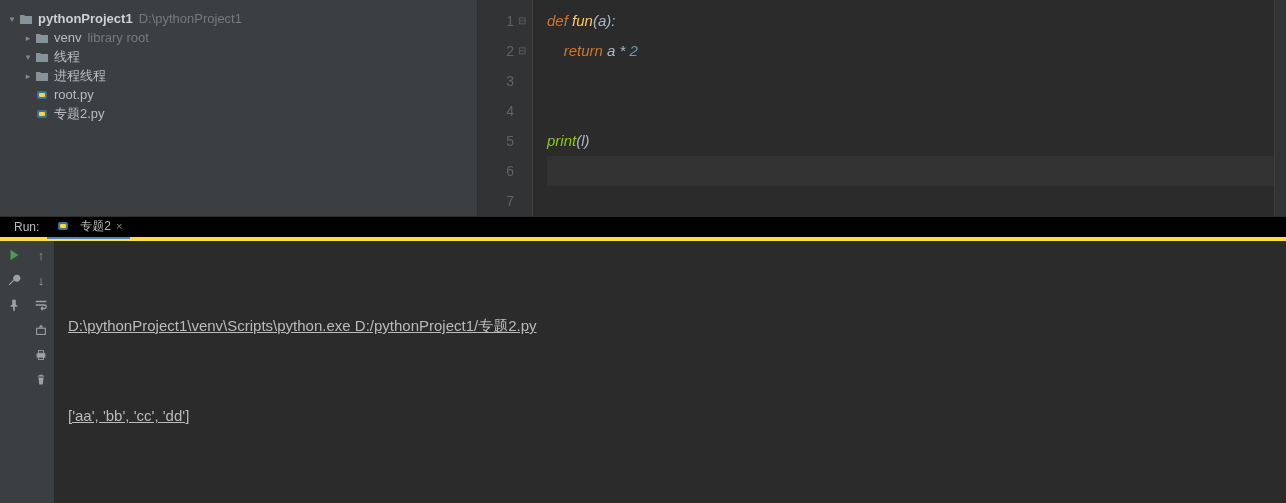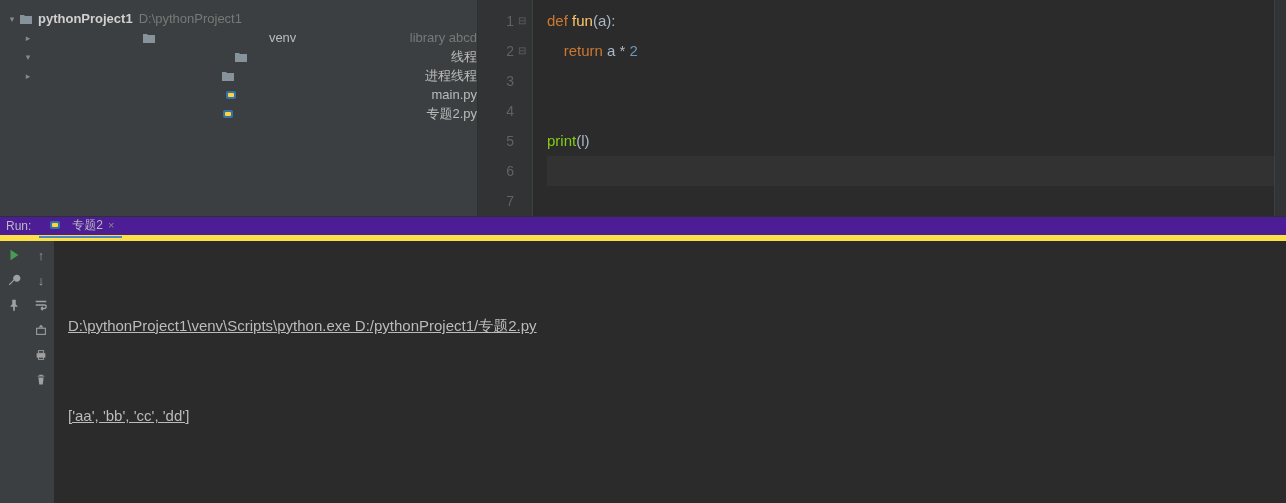--- a/index.html
+++ b/index.html
@@ -14,38 +14,38 @@
 .arrow.none { visibility: hidden; }
 .ticon { width: 16px; height: 16px; margin-right: 4px; display: inline-flex; align-items: center; justify-content: center; }
 .folder { color: #87939a; }
 .folder svg { width: 14px; height: 12px; }
 .pyfile svg { width: 14px; height: 14px; }
 .lib svg { width: 14px; height: 12px; }
 .scratch svg { width: 14px; height: 12px; }
 .tree-label { white-space: nowrap; }
 .path { color: #787878; margin-left: 6px; }
 .bold { font-weight: 600; color: #d0d0d0; }
-.indent1 { padding-left: 22px; justify-content: space-between; }
+.indent1 { padding-left: 22px; }
 .indent2 { padding-left: 38px; }
 
 .editor-area { flex: 1; background: #2b2b2b; display: flex; position: relative; }
 .gutter { width: 55px; background: #313335; border-right: 1px solid #3d3f40; padding-top: 6px; text-align: right; color: #606366; font-family: Consolas, "JetBrains Mono", monospace; font-size: 14px; line-height: 30px; padding-right: 18px; position: relative; }
 .gutter .ln { height: 30px; }
 .fold { position: absolute; right: 4px; width: 10px; height: 30px; color: #606366; font-size: 10px; display: flex; align-items: center; }
-.code { flex: 1; padding-top: 6px; padding-left: 14px; font-family: Consolas, "JetBrains Mono", monospace; font-size: 15px; line-height: 30px; color: #a9b7c6; }
+.code { flex: 1; padding-top: 6px; padding-left: 14px; font-family: Consolas, "JetBrains Mono", monospace; font-size: 15px; line-height: 30px; color: #a9b7c6; font-style: italic; }
 .code .line { height: 30px; white-space: pre; }
 .kw { color: #cc7832; }
 .fn { color: #ffc66d; }
 .str { color: #6a8759; }
 .warn { text-decoration: underline wavy #808080; text-decoration-thickness: 1px; }
 .caret-line { background: #323232; }
 .rmarker { position: absolute; right: 0; top: 0; width: 12px; height: 100%; background: #313335; border-left: 1px solid #3d3f40; }
 
 .run-panel { flex: 1; display: flex; flex-direction: column; border-top: 1px solid #2d2f30; background: #2b2b2b; }
-.run-header { height: 24px; background: #4c1d95; display: flex; align-items: center; padding-left: 6px; border-bottom: 6px solid #fde047; }
+.run-header { height: 24px; background: #000000; display: flex; align-items: center; padding-left: 14px; border-bottom: 4px solid #fde047; }
 .run-label { color: #bbbbbb; font-size: 12px; margin-right: 8px; }
 .run-tab { display: flex; align-items: center; height: 24px; padding: 0 8px; border-bottom: 2px solid #4a88c7; color: #bbbbbb; font-size: 12px; gap: 5px; }
 .run-body { flex: 1; display: flex; }
 .run-tools { width: 28px; background: #3c3f41; display: flex; flex-direction: column; align-items: center; padding-top: 6px; gap: 9px; }
 .tool-ic { width: 16px; height: 16px; color: #a0a0a0; cursor: pointer; display: flex; align-items: center; justify-content: center; }
 .tool-ic.run { color: #499c54; }
 .run-tools2 { width: 26px; background: #3c3f41; display: flex; flex-direction: column; align-items: center; padding-top: 6px; gap: 9px; }
 .console { flex: 1; padding: 10px 14px; font-family: Consolas, "JetBrains Mono", monospace; font-size: 15px; line-height: 30px; color: #bbbbbb; white-space: pre; position: relative; }
 .crow { height: 30px; text-decoration: underline; }
 </style>
@@ -66,21 +66,21 @@
         <span class="path">D:\pythonProject1</span>
       </div>
       <div class="tree-row indent1">
         <span class="arrow right"></span>
         <span class="ticon folder">
             <svg viewBox="0 0 14 12">
               <path fill="#87939a" d="M1 2h4l1 1h7v8H1z"></path>
             </svg>
           </span>
         <span class="tree-label">venv</span>
-        <span class="path">library abcd</span>
+        <span class="path">library root</span>
       </div>
       <div class="tree-row indent1">
         <span class="arrow down"></span>
         <span class="ticon folder">
             <svg viewBox="0 0 14 12">
               <path fill="#87939a" d="M1 2h4l1 1h7v8H1z"></path>
             </svg>
           </span>
         <span class="tree-label">线程</span>
       </div>
@@ -94,21 +94,21 @@
         <span class="tree-label">进程线程</span>
       </div>
       <div class="tree-row indent1">
         <span class="arrow none"></span>
         <span class="ticon pyfile">
             <svg viewBox="0 0 14 14">
               <rect fill="#3573a6" x="2" y="3" width="10" height="8" rx="2"></rect>
               <rect fill="#ffd43b" x="4" y="5" width="6" height="4" rx="1"></rect>
             </svg>
           </span>
-        <span class="tree-label">main.py</span>
+        <span class="tree-label">root.py</span>
       </div>
       <div class="tree-row indent1">
         <span class="arrow none"></span>
         <span class="ticon pyfile">
             <svg viewBox="0 0 14 14">
               <rect fill="#3573a6" x="2" y="3" width="10" height="8" rx="2"></rect>
               <rect fill="#ffd43b" x="4" y="5" width="6" height="4" rx="1"></rect>
             </svg>
           </span>
         <span class="tree-label">专题2.py</span>

